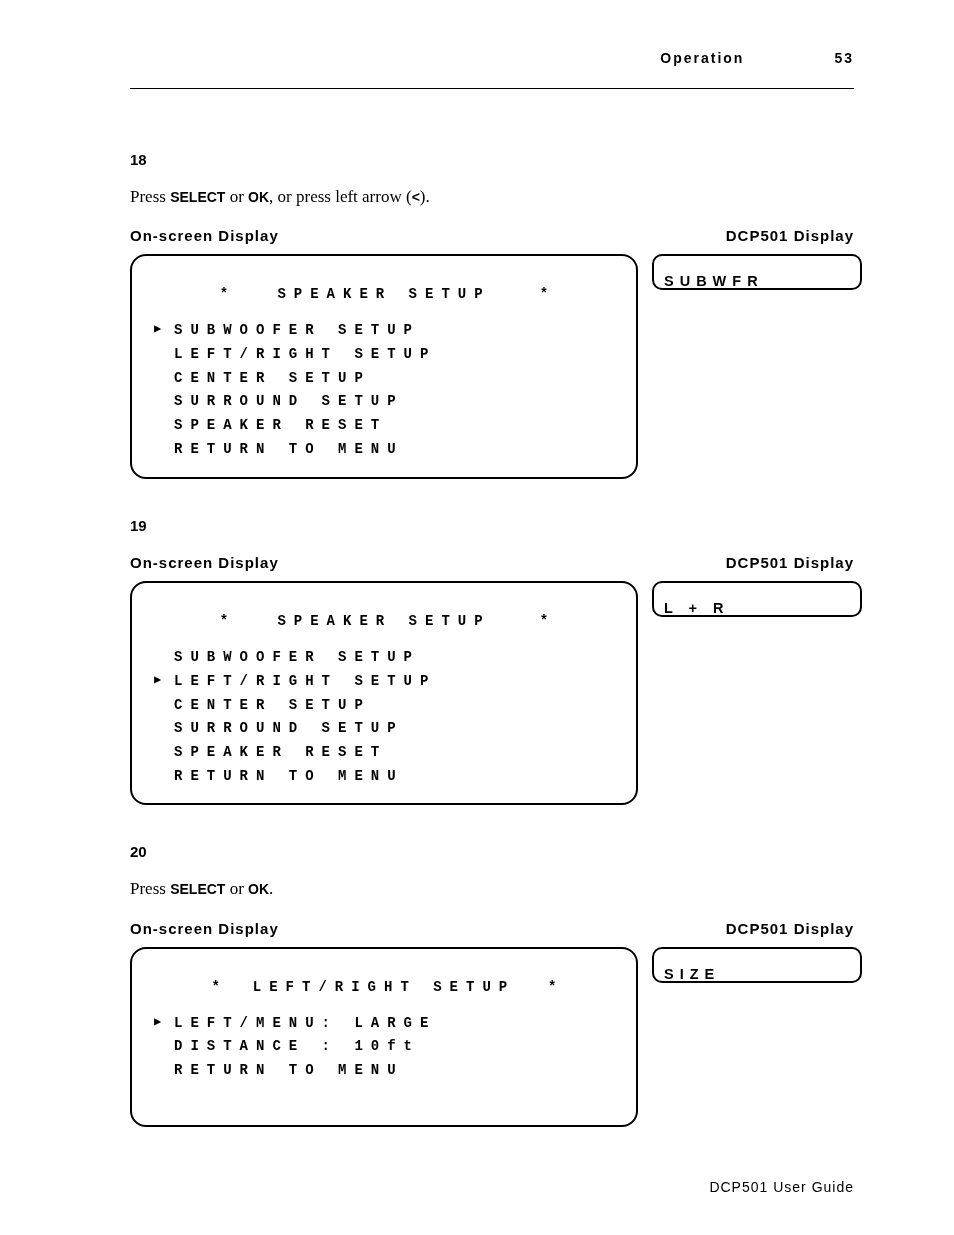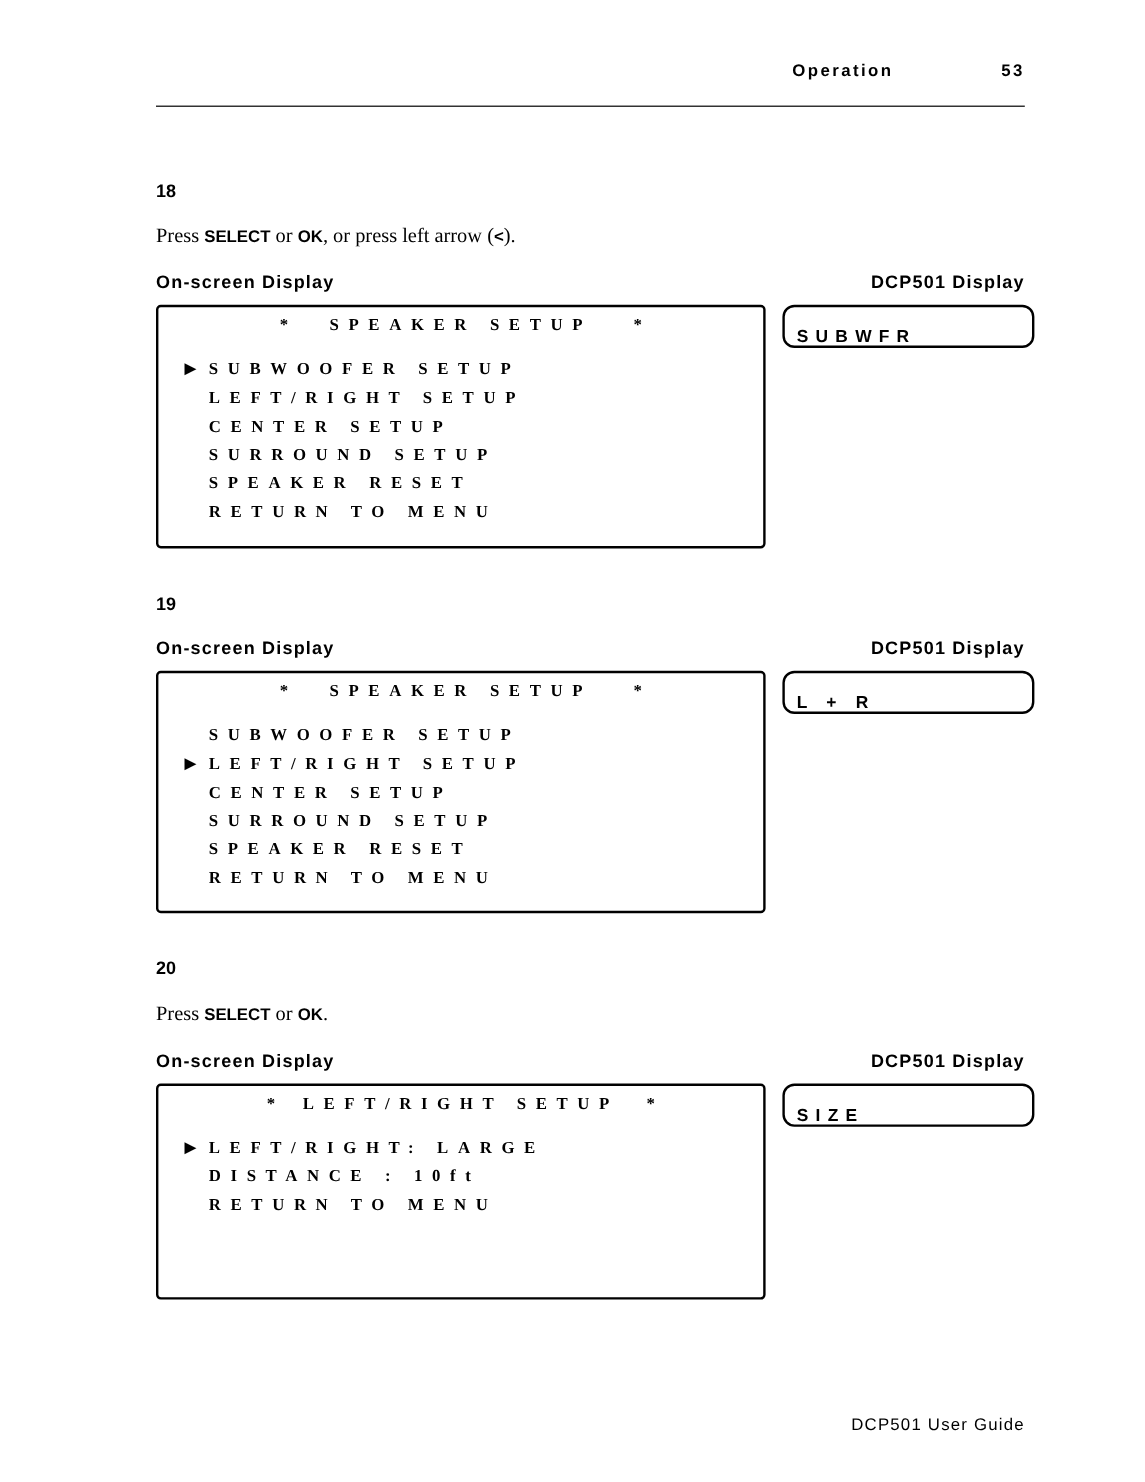--- a/index.html
+++ b/index.html
@@ -11,22 +11,22 @@
          font-family: Arial, Helvetica, sans-serif; font-weight: bold; letter-spacing: 2px; font-size: 14px; }
 
   .step { display: flex; gap: 14px; font-size: 17px; margin-bottom: 10px; line-height: 1.45; flex-direction: column; }
   .stepnum { font-family: Arial, Helvetica, sans-serif; font-weight: bold; font-size: 15px; min-width: 22px; }
   .b { font-family: Arial, Helvetica, sans-serif; font-weight: bold; font-size: 14px; text-align: center; }
 
   .labels { display: flex; justify-content: space-between; font-family: Arial, Helvetica, sans-serif;
             font-weight: bold; letter-spacing: 1px; font-size: 15px; margin: 18px 0 10px 0; gap: 40px; }
 
   .pair { display: flex; gap: 14px; align-items: flex-start; margin-bottom: 36px; }
-  .osd { flex: 0 0 508px; border: 2px solid #000; border-radius: 4px; padding: 8px 12px 14px 12px;
-         font-family: Liberation Serif, serif; font-weight: bold; font-size: 14px; min-height: 190px; }
+  .osd { flex: 0 0 508px; border: 2px solid #000; border-radius: 16px; padding: 30px 12px 14px 12px;
+         font-family: Liberation Mono, monospace; font-weight: bold; font-size: 14px; min-height: 190px; }
   .osd.short { min-height: 180px; }
   .dcp { flex: 0 0 210px; border: 2px solid #000; border-radius: 10px; padding: 16px 10px;
          font-family: Arial, Helvetica, sans-serif; font-weight: bold; font-size: 14.5px; letter-spacing: 6px; height: 28px; line-height: 18px; }
 
   .osd-title { text-align: center; letter-spacing: 8px; margin-bottom: 18px; }
   .osd-title .star { letter-spacing: 0; }
   .osd-line { display: flex; letter-spacing: 8px; margin-bottom: 2px; line-height: 1.55; padding-left: 10px; }
   .osd-line .mark { width: 20px; display: inline-block; letter-spacing: 0; font-size: 12px; }
 
   .footer { position: absolute; bottom: 40px; right: 100px; font-family: Arial, Helvetica, sans-serif;
@@ -141,21 +141,21 @@
     <span>DCP501 Display</span>
   </div>
 
   <div class="pair">
     <div class="osd short">
       <div class="osd-title">
         <span class="star">*</span>&nbsp;&nbsp;<span>LEFT/RIGHT SETUP</span>&nbsp;&nbsp;<span class="star">*</span>
       </div>
       <div class="osd-line">
           <span class="mark">▶</span>
-          <span>LEFT/RIGHT: LARGE</span>
+          <span>LEFT/MENU: LARGE</span>
         </div>
       <div class="osd-line">
           <span class="mark"></span>
           <span>DISTANCE  : 10ft</span>
         </div>
       <div class="osd-line">
           <span class="mark"></span>
           <span>RETURN TO MENU</span>
         </div>
     </div>

